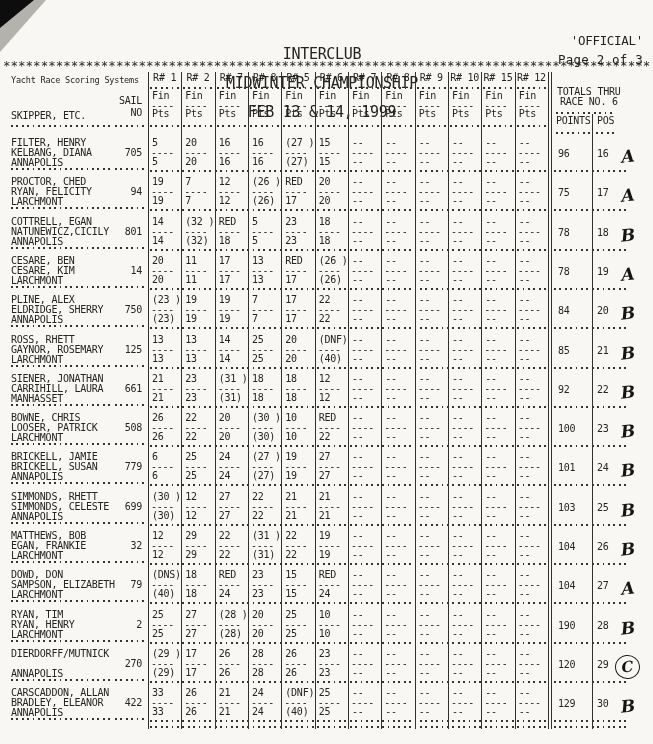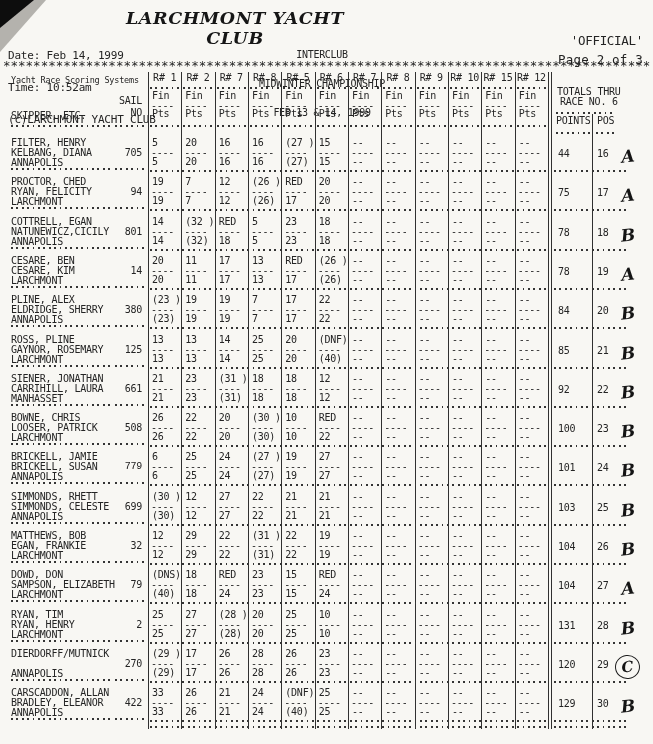--- a/index.html
+++ b/index.html
@@ -12,21 +12,21 @@
     border-top:52px solid #b4b2ad;border-right:46px solid transparent;}
   .fold-dark{position:absolute;top:0;left:0;width:0;height:0;
     border-top:28px solid #0d0d0d;border-right:34px solid transparent;}
   .title{
     position:absolute;left:112px;top:8px;width:246px;margin:0;text-align:center;
     font-family:"DejaVu Serif","Liberation Serif",serif;
     font-style:italic;font-weight:bold;font-size:17.5px;letter-spacing:0.6px;color:#161616;
   }
   .meta-left{position:absolute;left:8px;top:30px;font-size:11px;line-height:10.6px;letter-spacing:-0.2px;white-space:pre;}
   .meta-center{position:absolute;left:222px;top:31px;width:200px;text-align:center;
-    font-size:10px;line-height:9.6px;letter-spacing:-0.3px;white-space:pre;}
+    font-size:15px;line-height:9.6px;letter-spacing:-0.3px;white-space:pre;}
   .official{position:absolute;right:10px;top:33px;font-size:12.5px;letter-spacing:-0.3px;}
   .pageinfo{position:absolute;right:10px;top:52px;font-size:12.5px;letter-spacing:0.2px;}
   .stars{position:absolute;left:3px;top:58px;font-size:12.5px;letter-spacing:0;white-space:pre;color:#1e1e1e;}
   .scoretable{position:absolute;left:0;top:72px;width:653px;height:672px;}
   .t{position:absolute;font-size:10px;line-height:10px;white-space:pre;letter-spacing:-0.25px;color:#242424;}
   .lbl-sys{font-size:8.5px;letter-spacing:-0.2px;}
   .dots{position:absolute;height:2px;
     background:repeating-linear-gradient(90deg,#343434 0 1.8px,transparent 1.8px 5.4px);}
   .vline{position:absolute;width:1px;background:#303030;}
   .grade{position:absolute;width:26px;height:24px;display:flex;align-items:center;justify-content:center;
@@ -34,27 +34,21 @@
     font-size:17px;color:#141414;transform:rotate(-6deg);}
   .grade.circled{width:23px;height:22px;border:1.6px solid #1d1d1d;border-radius:50%;font-size:15px;}
 </style>
 </head>
 <body>
 
 <div class="page" style="background: rgb(248, 247, 243); color: rgb(36, 36, 36);">
   <div class="fold-shadow"></div>
   <div class="fold-dark"></div>
 
-  <h1 class="title">LARCHMONT YACHT CLUB</h1>
 
-  <div class="meta-left">
-    <div>Date: Feb 14, 1999</div>
-    <div>Time: 10:52am</div>
-    <div>(c)LARCHMONT YACHT CLUB</div>
-  </div>
 
   <div class="meta-center">
     <div>INTERCLUB</div>
     <div>MIDWINTER CHAMPIONSHIP</div>
     <div>FEB 13 &amp; 14, 1999</div>
   </div>
 
   <div class="official">'OFFICIAL'</div>
   <div class="pageinfo">Page 2 of 3</div>
   <div class="stars">**************************************************************************************</div>
@@ -194,21 +188,21 @@
       <div class="t" style="left: 418.664px; top: 85px;">--</div>
       <div class="t" style="left: 451.997px; top: 66px;">--</div>
       <div class="t" style="left: 450.997px; top: 76px;">----</div>
       <div class="t" style="left: 451.997px; top: 85px;">--</div>
       <div class="t" style="left: 485.33px; top: 66px;">--</div>
       <div class="t" style="left: 484.33px; top: 76px;">----</div>
       <div class="t" style="left: 485.33px; top: 85px;">--</div>
       <div class="t" style="left: 518.663px; top: 66px;">--</div>
       <div class="t" style="left: 517.663px; top: 76px;">----</div>
       <div class="t" style="left: 518.663px; top: 85px;">--</div>
-      <div class="t" style="left: 558px; top: 77px;">44</div>
+      <div class="t" style="left: 558px; top: 77px;">96</div>
       <div class="t" style="left: 597px; top: 77px;">16</div>
       <div class="grade" style="left: 615px; top: 72px;">A</div>
       <div class="dots" style="left: 11px; top: 96px; width: 99px;"></div>
       <div class="dots" style="left: 115px; top: 96px; width: 30px;"></div>
       <div class="dots" style="left: 150px; top: 98px; width: 397px;"></div>
       <div class="dots" style="left: 554px; top: 98px; width: 72px;"></div>
       <div class="t" style="left: 11px; top: 105.3px;">PROCTOR, CHED</div>
       <div class="t" style="left: 11px; top: 115.3px;">RYAN, FELICITY</div>
       <div class="t" style="left: 11px; top: 125.3px;">LARCHMONT</div>
       <div class="t" style="left: 105px; top: 115.3px; width: 37px; text-align: right;">94</div>
@@ -345,21 +339,21 @@
       <div class="t" style="left: 558px; top: 194.9px;">78</div>
       <div class="t" style="left: 597px; top: 194.9px;">19</div>
       <div class="grade" style="left: 615px; top: 189.9px;">A</div>
       <div class="dots" style="left: 11px; top: 213.9px; width: 99px;"></div>
       <div class="dots" style="left: 115px; top: 213.9px; width: 30px;"></div>
       <div class="dots" style="left: 150px; top: 215.9px; width: 397px;"></div>
       <div class="dots" style="left: 554px; top: 215.9px; width: 72px;"></div>
       <div class="t" style="left: 11px; top: 223.2px;">PLINE, ALEX</div>
       <div class="t" style="left: 11px; top: 233.2px;">ELDRIDGE, SHERRY</div>
       <div class="t" style="left: 11px; top: 243.2px;">ANNAPOLIS</div>
-      <div class="t" style="left: 105px; top: 233.2px; width: 37px; text-align: right;">380</div>
+      <div class="t" style="left: 105px; top: 233.2px; width: 37px; text-align: right;">750</div>
       <div class="t" style="left: 152px; top: 223.2px;">(23 )</div>
       <div class="t" style="left: 151px; top: 233.2px;">----</div>
       <div class="t" style="left: 152px; top: 242.2px;">(23)</div>
       <div class="t" style="left: 185.333px; top: 223.2px;">19</div>
       <div class="t" style="left: 184.333px; top: 233.2px;">----</div>
       <div class="t" style="left: 185.333px; top: 242.2px;">19</div>
       <div class="t" style="left: 218.666px; top: 223.2px;">19</div>
       <div class="t" style="left: 217.666px; top: 233.2px;">----</div>
       <div class="t" style="left: 218.666px; top: 242.2px;">19</div>
       <div class="t" style="left: 251.999px; top: 223.2px;">7</div>
@@ -389,21 +383,21 @@
       <div class="t" style="left: 518.663px; top: 223.2px;">--</div>
       <div class="t" style="left: 517.663px; top: 233.2px;">----</div>
       <div class="t" style="left: 518.663px; top: 242.2px;">--</div>
       <div class="t" style="left: 558px; top: 234.2px;">84</div>
       <div class="t" style="left: 597px; top: 234.2px;">20</div>
       <div class="grade" style="left: 615px; top: 229.2px;">B</div>
       <div class="dots" style="left: 11px; top: 253.2px; width: 99px;"></div>
       <div class="dots" style="left: 115px; top: 253.2px; width: 30px;"></div>
       <div class="dots" style="left: 150px; top: 255.2px; width: 397px;"></div>
       <div class="dots" style="left: 554px; top: 255.2px; width: 72px;"></div>
-      <div class="t" style="left: 11px; top: 262.5px;">ROSS, PLINE</div>
+      <div class="t" style="left: 11px; top: 262.5px;">ROSS, RHETT</div>
       <div class="t" style="left: 11px; top: 272.5px;">GAYNOR, ROSEMARY</div>
       <div class="t" style="left: 11px; top: 282.5px;">LARCHMONT</div>
       <div class="t" style="left: 105px; top: 272.5px; width: 37px; text-align: right;">125</div>
       <div class="t" style="left: 152px; top: 262.5px;">13</div>
       <div class="t" style="left: 151px; top: 272.5px;">----</div>
       <div class="t" style="left: 152px; top: 281.5px;">13</div>
       <div class="t" style="left: 185.333px; top: 262.5px;">13</div>
       <div class="t" style="left: 184.333px; top: 272.5px;">----</div>
       <div class="t" style="left: 185.333px; top: 281.5px;">13</div>
       <div class="t" style="left: 218.666px; top: 262.5px;">14</div>
@@ -533,21 +527,21 @@
       <div class="t" style="left: 558px; top: 352.1px;">100</div>
       <div class="t" style="left: 597px; top: 352.1px;">23</div>
       <div class="grade" style="left: 615px; top: 347.1px;">B</div>
       <div class="dots" style="left: 11px; top: 371.1px; width: 99px;"></div>
       <div class="dots" style="left: 115px; top: 371.1px; width: 30px;"></div>
       <div class="dots" style="left: 150px; top: 373.1px; width: 397px;"></div>
       <div class="dots" style="left: 554px; top: 373.1px; width: 72px;"></div>
       <div class="t" style="left: 11px; top: 380.4px;">BRICKELL, JAMIE</div>
       <div class="t" style="left: 11px; top: 390.4px;">BRICKELL, SUSAN</div>
       <div class="t" style="left: 11px; top: 400.4px;">ANNAPOLIS</div>
-      <div class="t" style="left: 105px; top: 390.4px; width: 37px; text-align: right; font-family: Liberation Mono, monospace;">779</div>
+      <div class="t" style="left: 105px; top: 390.4px; width: 37px; text-align: right;">779</div>
       <div class="t" style="left: 152px; top: 380.4px;">6</div>
       <div class="t" style="left: 151px; top: 390.4px;">----</div>
       <div class="t" style="left: 152px; top: 399.4px;">6</div>
       <div class="t" style="left: 185.333px; top: 380.4px;">25</div>
       <div class="t" style="left: 184.333px; top: 390.4px;">----</div>
       <div class="t" style="left: 185.333px; top: 399.4px;">25</div>
       <div class="t" style="left: 218.666px; top: 380.4px;">24</div>
       <div class="t" style="left: 217.666px; top: 390.4px;">----</div>
       <div class="t" style="left: 218.666px; top: 399.4px;">24</div>
       <div class="t" style="left: 251.999px; top: 380.4px;">(27 )</div>
@@ -758,21 +752,21 @@
       <div class="t" style="left: 418.664px; top: 556.6px;">--</div>
       <div class="t" style="left: 451.997px; top: 537.6px;">--</div>
       <div class="t" style="left: 450.997px; top: 547.6px;">----</div>
       <div class="t" style="left: 451.997px; top: 556.6px;">--</div>
       <div class="t" style="left: 485.33px; top: 537.6px;">--</div>
       <div class="t" style="left: 484.33px; top: 547.6px;">----</div>
       <div class="t" style="left: 485.33px; top: 556.6px;">--</div>
       <div class="t" style="left: 518.663px; top: 537.6px;">--</div>
       <div class="t" style="left: 517.663px; top: 547.6px;">----</div>
       <div class="t" style="left: 518.663px; top: 556.6px;">--</div>
-      <div class="t" style="left: 558px; top: 548.6px;">131</div>
+      <div class="t" style="left: 558px; top: 548.6px;">190</div>
       <div class="t" style="left: 597px; top: 548.6px;">28</div>
       <div class="grade" style="left: 615px; top: 543.6px;">B</div>
       <div class="dots" style="left: 11px; top: 567.6px; width: 99px;"></div>
       <div class="dots" style="left: 115px; top: 567.6px; width: 30px;"></div>
       <div class="dots" style="left: 150px; top: 569.6px; width: 397px;"></div>
       <div class="dots" style="left: 554px; top: 569.6px; width: 72px;"></div>
       <div class="t" style="left: 11px; top: 576.9px;">DIERDORFF/MUTNICK</div>
       <div class="t" style="left: 11px; top: 596.9px;">ANNAPOLIS</div>
       <div class="t" style="left: 105px; top: 586.9px; width: 37px; text-align: right;">270</div>
       <div class="t" style="left: 152px; top: 576.9px;">(29 )</div>

